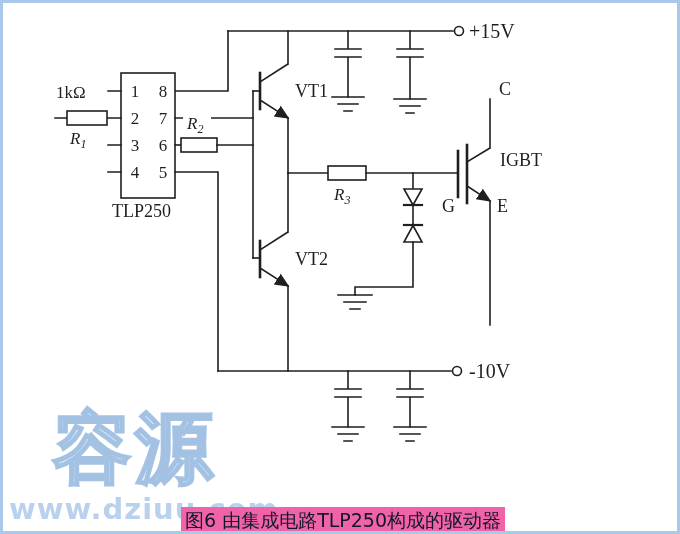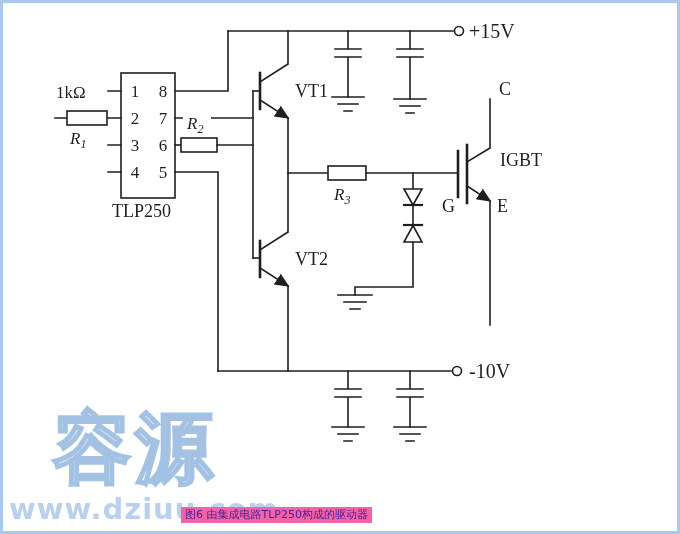--- a/index.html
+++ b/index.html
@@ -39,23 +39,23 @@
   .wm-url{
     position:absolute;left:6px;top:492px;
     font-family:"DejaVu Sans",sans-serif;font-weight:bold;
     font-size:29px;line-height:1;letter-spacing:1px;
     color:rgba(168,198,232,0.8);
     z-index:3;white-space:nowrap;
   }
   .caption{
     position:absolute;left:178px;top:504px;
     background:var(--caption-bg,#f163a8);
-    color:#4c1d95;
+    color:#0f172a;
     font-family:"DejaVu Sans","Liberation Sans",sans-serif;
-    font-size:11px;line-height:1.3;
+    font-size:19px;line-height:1.3;
     padding:1px 4px;
     z-index:4;white-space:nowrap;
   }
 </style>
 </head>
 <body>
 
 <div class="page">
 
   <svg width="680" height="534" viewBox="0 0 680 534">

